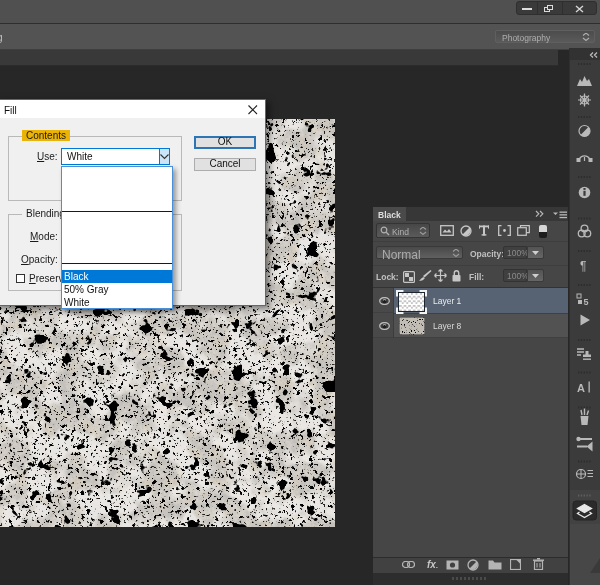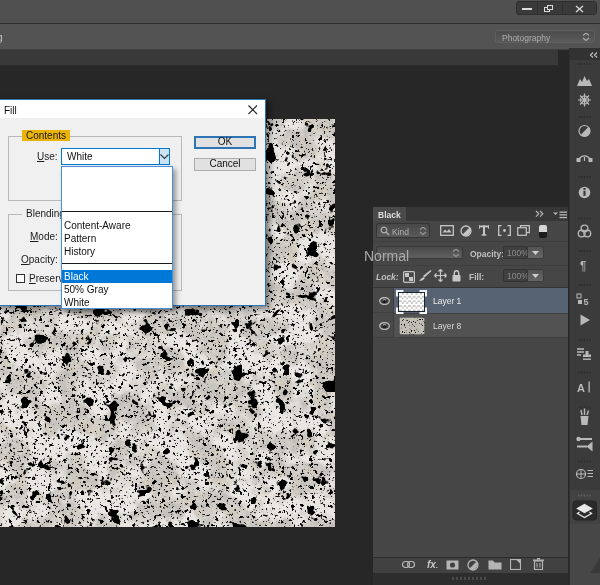--- a/index.html
+++ b/index.html
@@ -165,35 +165,35 @@
   </svg>
   <svg class="abs" style="left:517px;top:225px;" width="13" height="11">
     <rect x="0.7" y="2.7" width="8.6" height="7.6" fill="none" stroke="#c6c6c6" stroke-width="1.2"></rect>
     <path d="M3.5 2.7 L3.5 0.7 L12.3 0.7 L12.3 7.7 L9.3 7.7" fill="none" stroke="#c6c6c6" stroke-width="1.2"></path>
   </svg>
   <div class="abs" style="left:539px;top:225px;width:8px;height:13px;border-radius:2px;background:linear-gradient(#d6d6d6 50%,#1c1c1c 50%);"></div>
 
   <div class="abs" style="left:373px;top:241px;width:195px;height:1px;background:#3e3e3e;"></div>
 
   <div class="abs" style="left:376px;top:246px;width:87px;height:13px;background:linear-gradient(#494949,#606060);border:1px solid #393939;border-radius:2px;"></div>
-  <div class="abs" style="left:364px;top:248px;color:#ababab;font-size:14px;text-align:right;">Normal</div>
+  <div class="abs" style="left:382px;top:248px;color:#ababab;font-size:12px;text-align:right;">Normal</div>
   <svg class="abs" style="left:452px;top:249px;" width="8" height="8">
       <path d="M1 2.5 L4 0 L7 2.5 M1 5 L4 7.5 L7 5" fill="none" stroke="#9a9a9a" stroke-width="1.1"></path>
     </svg>
   <div class="abs" style="left:470px;top:249px;color:#c0c0c0;font-size:8.5px;font-weight:bold;">Opacity:</div>
   <div class="abs" style="left:503px;top:246px;width:24px;height:13px;background:#404040;border:1px solid #333;border-radius:2px 0 0 2px;"></div>
   <div class="abs" style="left:507px;top:248px;color:#8b8b8b;font-size:8.5px;">100%</div>
   <div class="abs" style="left:527px;top:246px;width:17px;height:13px;background:linear-gradient(#535353,#666666);border:1px solid #3a3a3a;border-radius:0 2px 2px 0;"></div>
   <svg class="abs" style="left:531px;top:250px;" width="9" height="6">
       <path d="M1 1 L4.5 5 L8 1 Z" fill="#cfcfcf"></path>
     </svg>
 
   <div class="abs" style="left:373px;top:265px;width:195px;height:1px;background:#3e3e3e;"></div>
 
-  <div class="abs" style="left:376px;top:272px;color:#c0c0c0;font-size:8.5px;font-weight:bold;font-style:italic;">Lock:</div>
+  <div class="abs" style="left:376px;top:272px;color:#c0c0c0;font-size:8.5px;font-weight:bold;">Lock:</div>
   <svg class="abs" style="left:403px;top:271px;" width="12" height="12">
     <rect x="0.6" y="0.6" width="10.8" height="10.8" rx="1" fill="none" stroke="#c6c6c6" stroke-width="1.2"></rect>
     <rect x="2" y="2" width="4" height="4" fill="#c6c6c6"></rect>
       <rect x="6" y="6" width="4" height="4" fill="#c6c6c6"></rect>
   </svg>
   <svg class="abs" style="left:418px;top:269px;" width="14" height="13">
     <path d="M12.5 1 L13.5 2 L6.5 8.5 L5 7 Z" fill="#c6c6c6"></path>
     <path d="M5.5 8 L6.8 9.3 C5.5 11.5, 3 12, 1 12 C2.5 10.8, 2.8 9.2, 5.5 8 Z" fill="#c6c6c6"></path>
   </svg>
   <svg class="abs" style="left:434px;top:269px;" width="13" height="13">
@@ -356,18 +356,17 @@
   <div class="abs" style="left:30px;top:231px;font-size:10px;color:#1a1a1a;"><span style="text-decoration:underline">M</span>ode:</div>
   <div class="abs" style="left:21px;top:254px;font-size:10px;color:#1a1a1a;"><span style="text-decoration:underline">O</span>pacity:</div>
   <div class="abs" style="left:16px;top:274px;width:9px;height:9px;background:#fff;border:1px solid #333;"></div>
   <div class="abs" style="left:29px;top:273px;font-size:10px;color:#1a1a1a;"><span style="text-decoration:underline">P</span>reserve Transparency</div>
 
   <div class="abs" style="left:194px;top:136px;width:62px;height:13px;background:#e1e1e1;border:2px solid #2e75b6;font-size:10px;color:#111;text-align:center;line-height:8px;">OK</div>
   <div class="abs" style="left:194px;top:158px;width:62px;height:13px;background:#e1e1e1;border:1px solid #adadad;font-size:10px;color:#111;text-align:center;line-height:10px;">Cancel</div>
 
   <div class="abs" id="list" style="left:61px;top:166px;width:112px;height:143px;background:#fff;border:1px solid #4a90d9;box-shadow:3px 3px 5px rgba(0,0,0,0.38);"></div>
   <div class="abs" style="left:62px;top:211px;width:110px;height:1px;background:#1a1a1a;"></div>
-  <div class="abs" style="left:64px;top:218.5px;font-size:10px;color:#111;line-height:13px;">Content-Aware<br>Pattern<br>History</div>
   <div class="abs" style="left:62px;top:263px;width:110px;height:1px;background:#1a1a1a;"></div>
   <div class="abs" style="left:62px;top:269.5px;width:110px;height:13px;background:#0078d7;color:#fff;font-size:10px;line-height:13px;padding-left:2px;">Black</div>
   <div class="abs" style="left:64px;top:282.5px;font-size:10px;color:#111;line-height:13px;">50% Gray<br>White</div>
 
 </div>
 
 </body></html>

